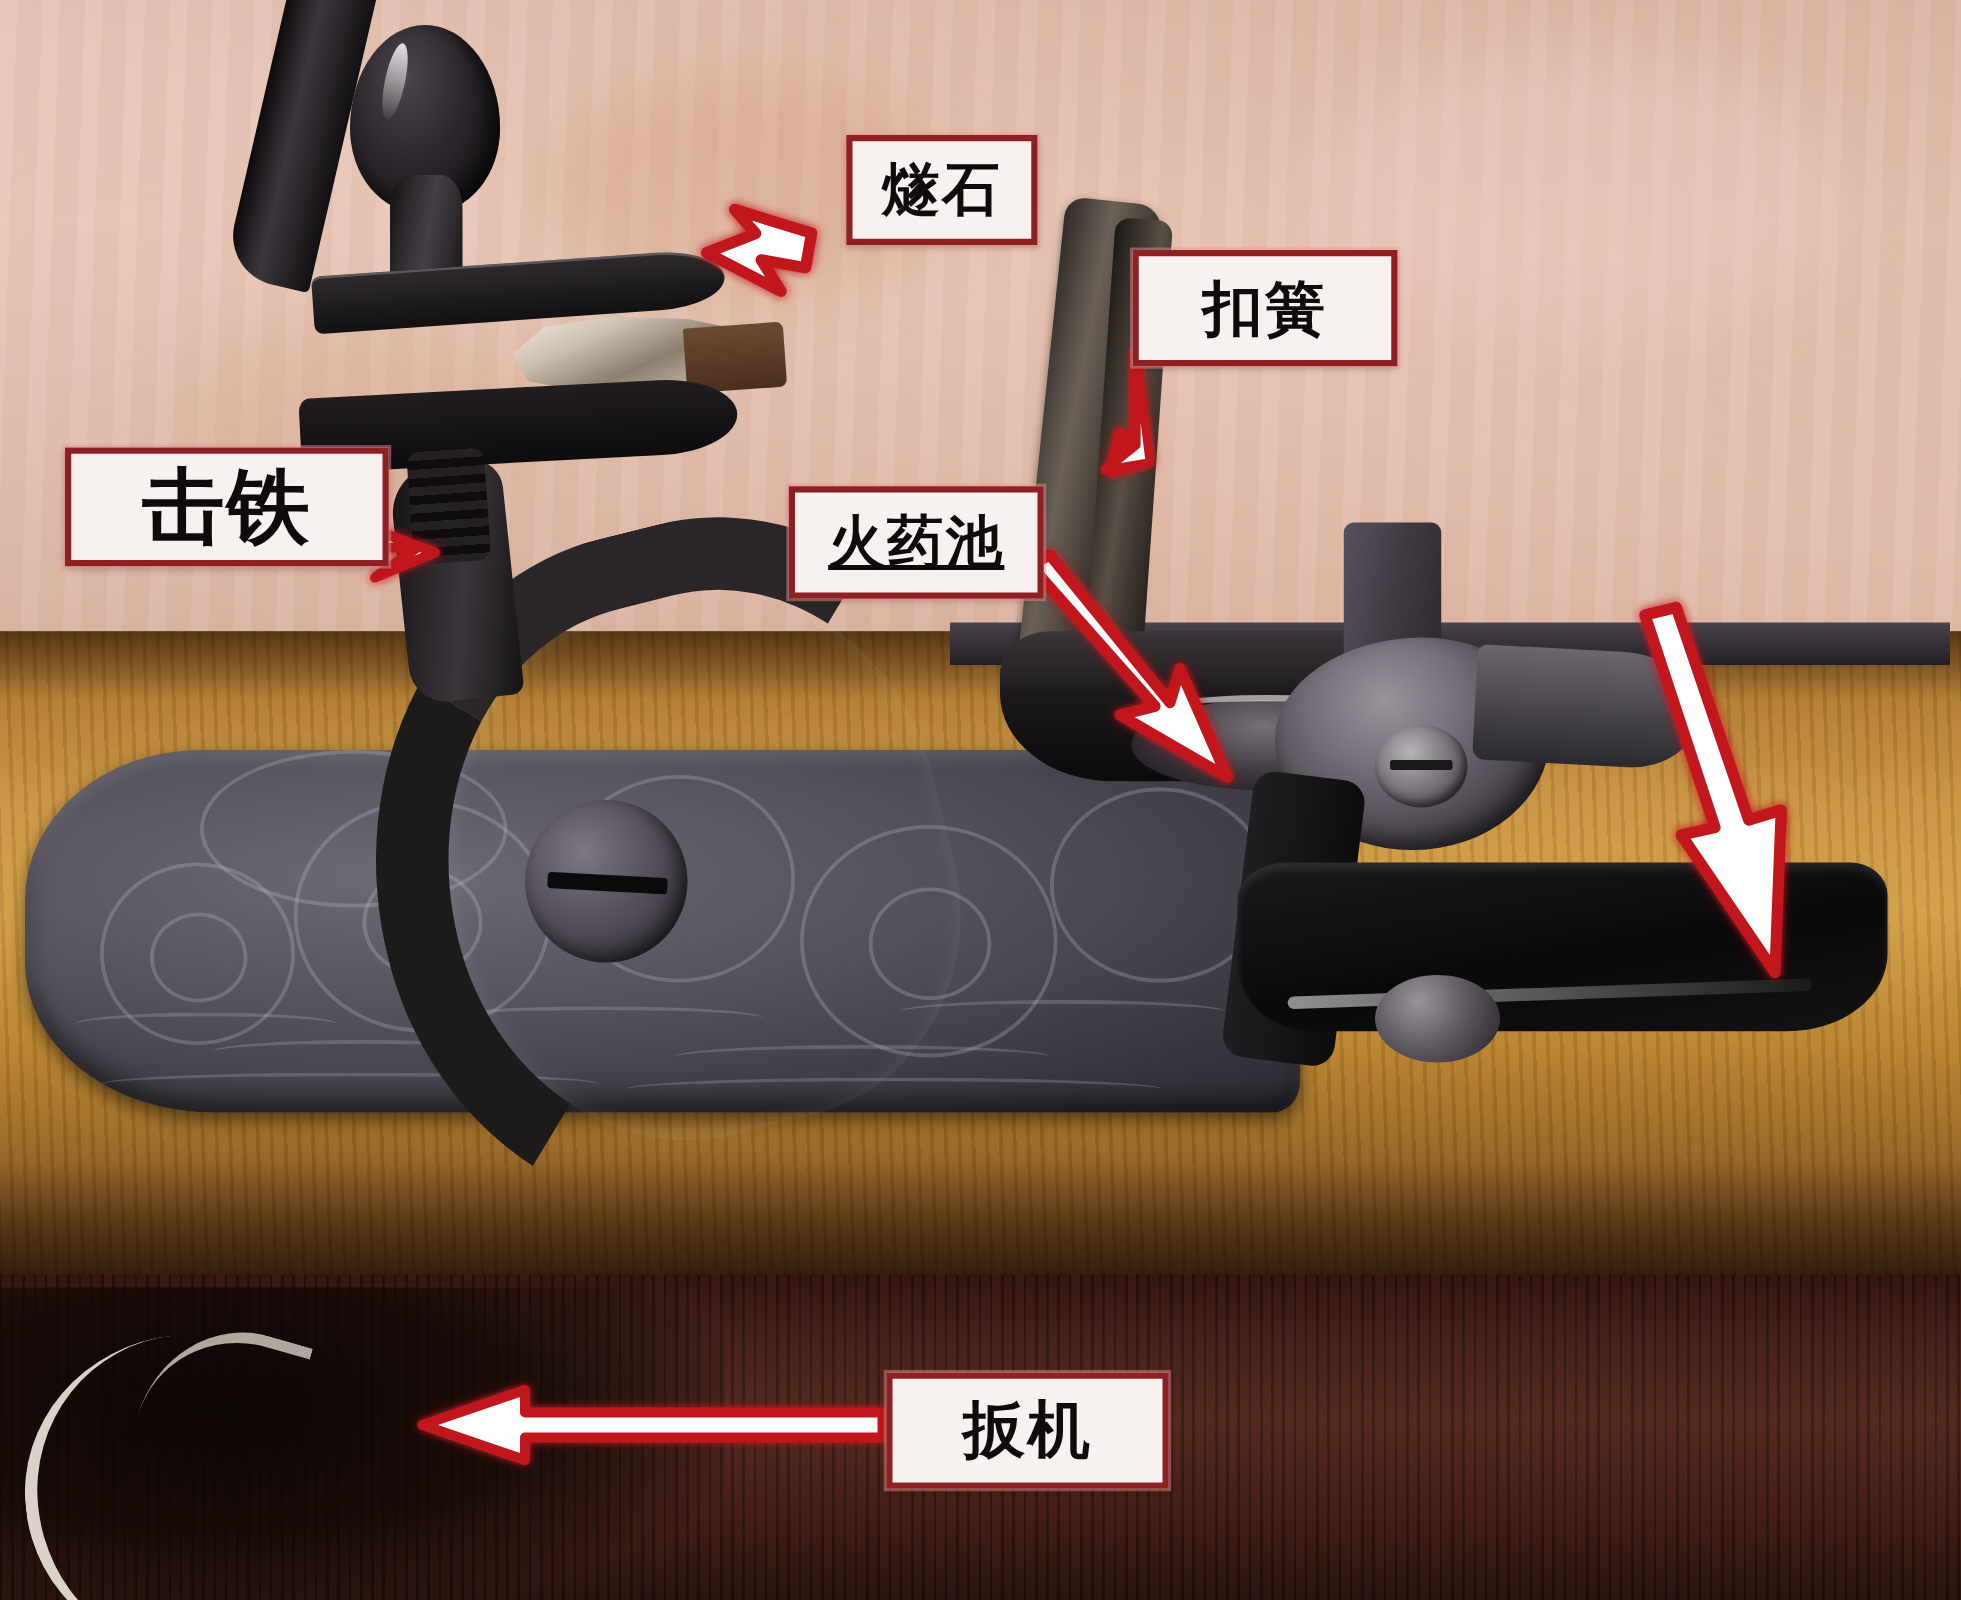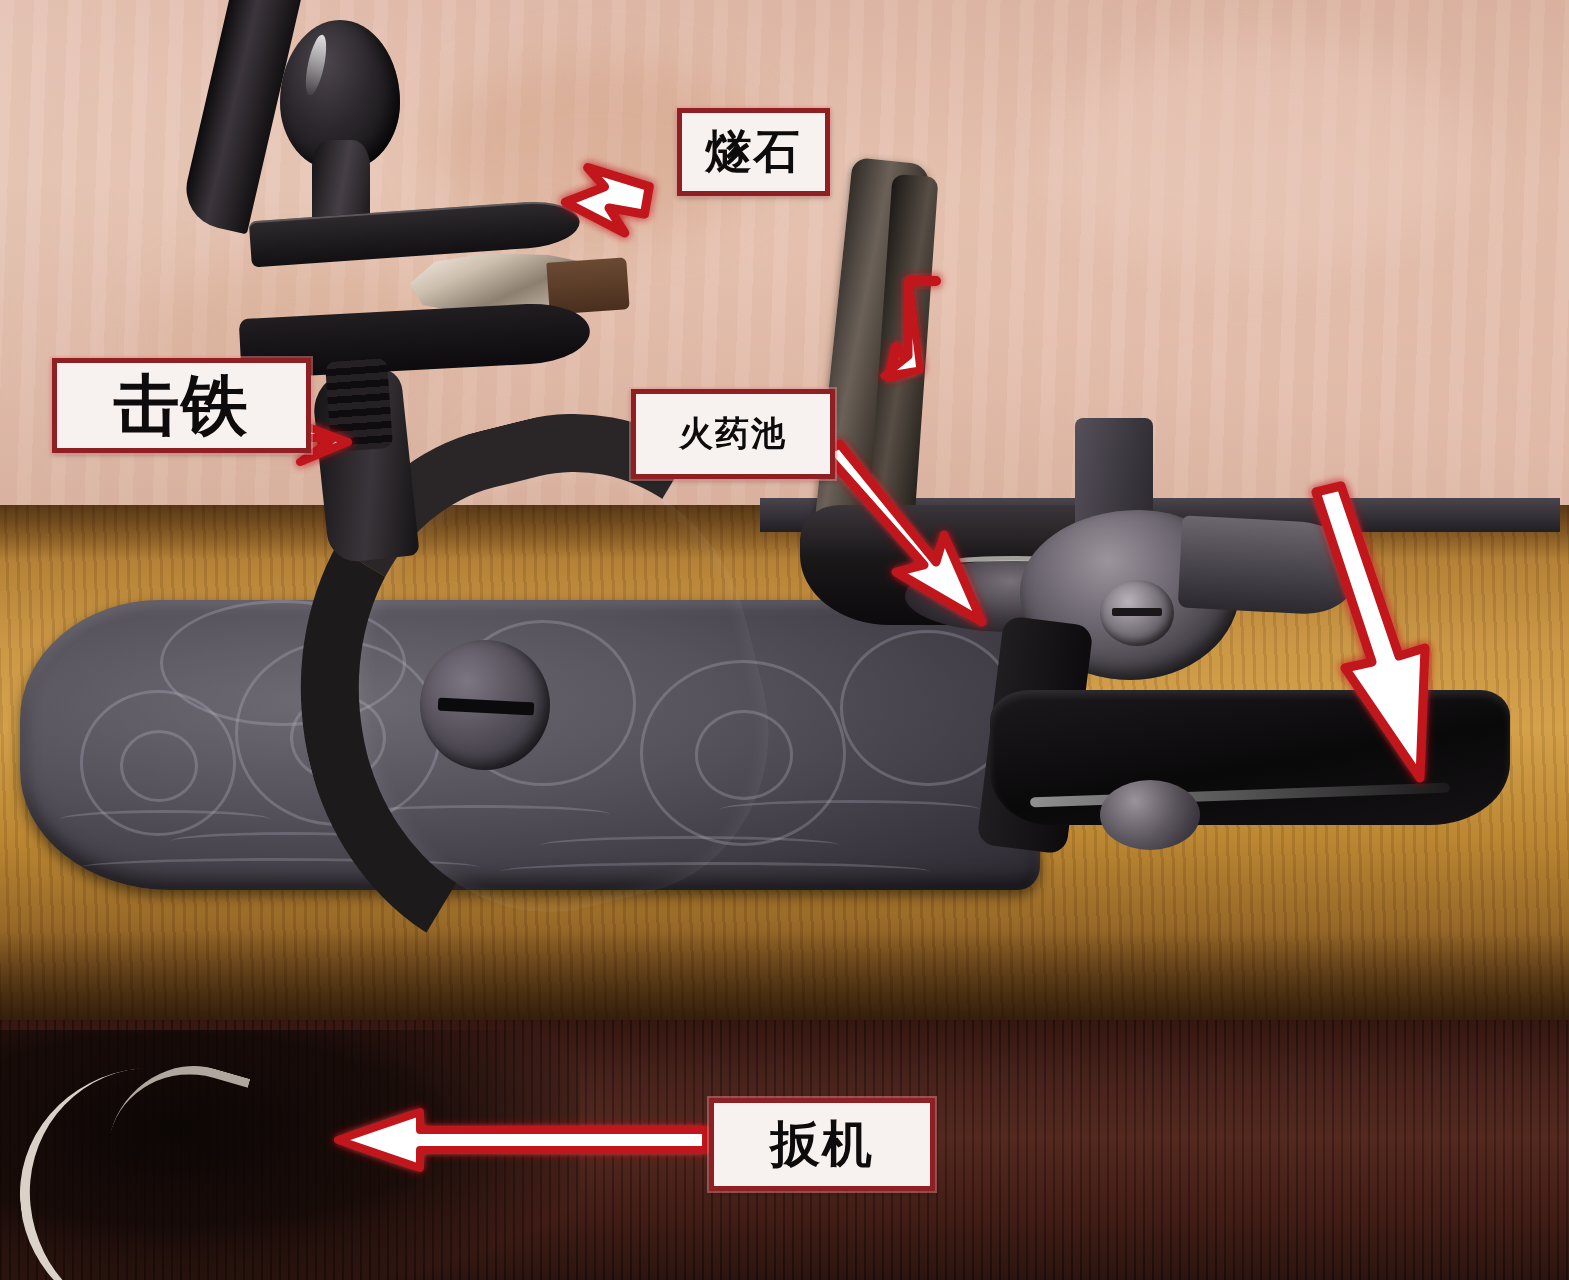--- a/index.html
+++ b/index.html
@@ -398,21 +398,22 @@
       <path d="M 1316,492 L 1372,662 L 1345,668 L 1420,778 L 1425,648 L 1399,656 L 1341,486 Z" fill="#ffffff" stroke="#c0151a" stroke-width="9" stroke-linejoin="round"></path>
     </g>
 
     <g filter="url(#glow)">
       <path d="M 706,1130 L 420,1130 L 420,1112 L 338,1140 L 420,1168 L 420,1150 L 706,1150 Z" fill="#ffffff" stroke="#c0151a" stroke-width="8" stroke-linejoin="round"></path>
     </g>
   </svg>
 
   <div class="label" style="left:677px;top:108px;width:143px;height:78px;font-size:46px;">燧石</div>
 
+  <div class="label" style="left:906px;top:200px;width:202px;height:83px;font-size:48px;">扣簧</div>
 
   <div class="label" style="left:52px;top:358px;width:249px;height:85px;font-size:66px;">击铁</div>
 
-  <div class="label" style="left:631px;top:389px;width:194px;height:80px;font-size:34px;">火药池</div>
+  <div class="label" style="left:631px;top:389px;width:194px;height:80px;font-size:45px;text-decoration:underline;">火药池</div>
 
 
   <div class="label" style="left:709px;top:1098px;width:216px;height:83px;font-size:50px;">扳机</div>
 
 </div>
 
 </body></html>

